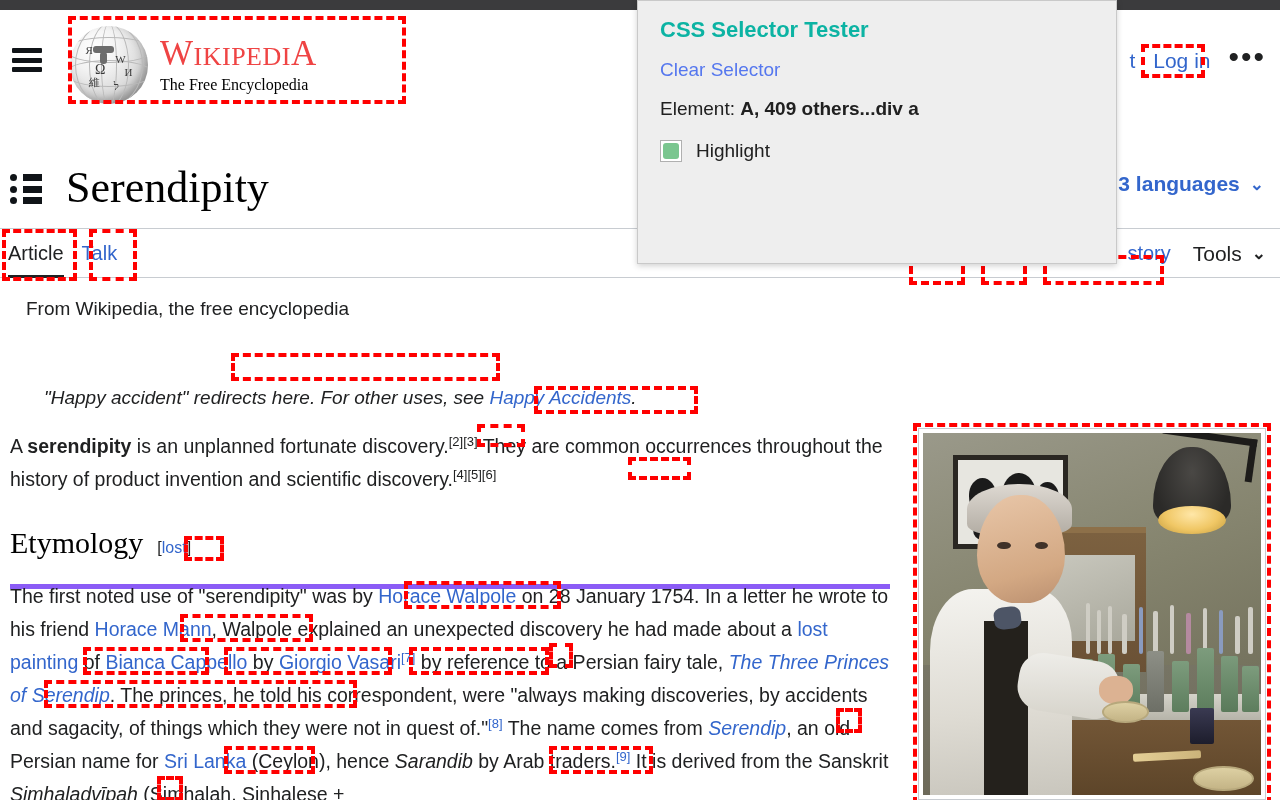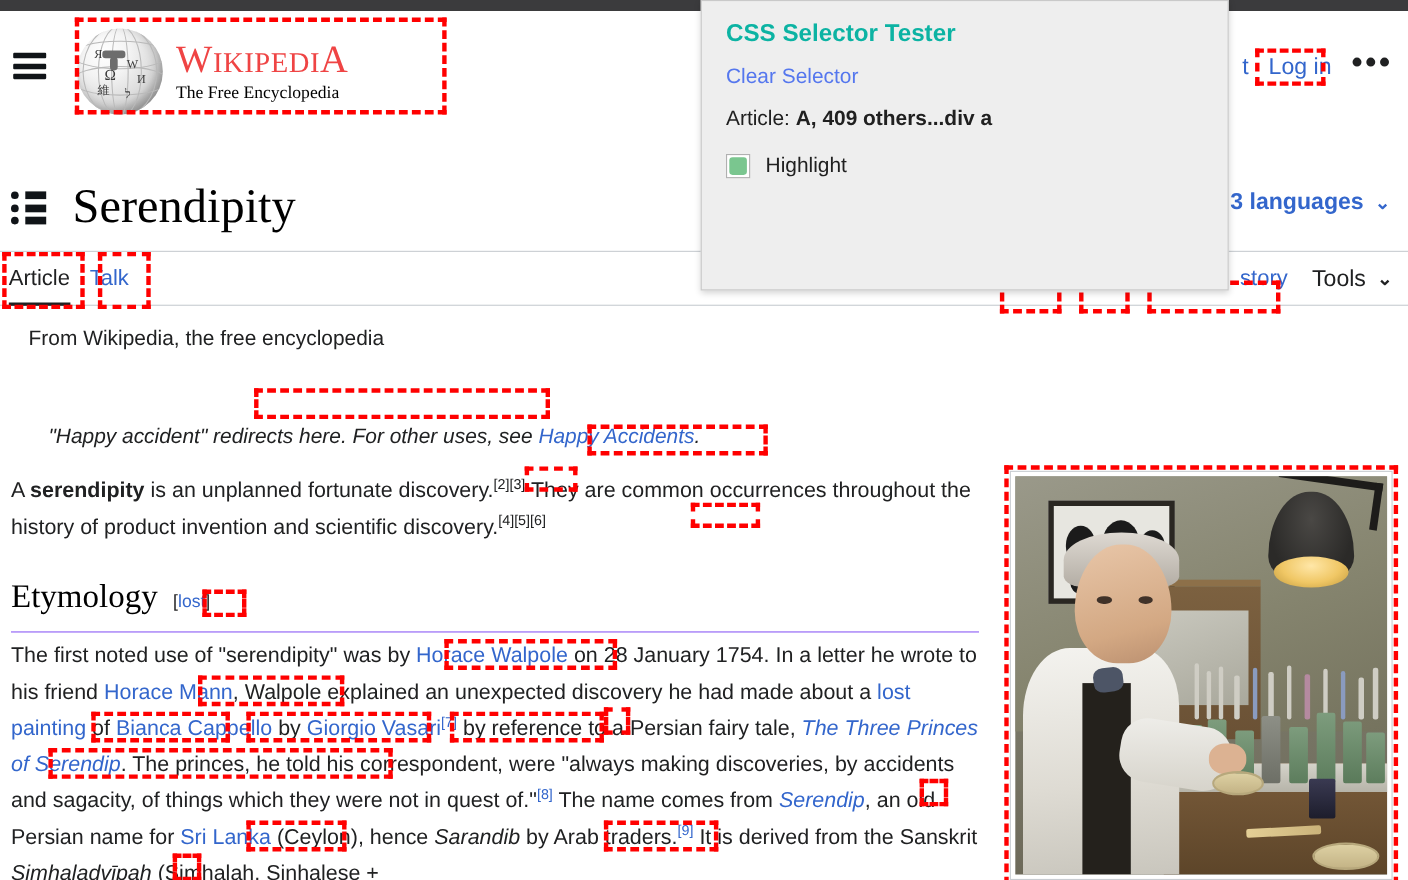--- a/index.html
+++ b/index.html
@@ -163,21 +163,21 @@
   .p-lead { top: 152px; }
   .p-etym { top: 302px; }
   .para a { color: #3366cc; text-decoration: none; }
   .para b { font-weight: bold; }
   .para i { font-style: italic; }
   sup { font-size: 13px; vertical-align: super; line-height: 0; }
   sup a { color: #3366cc; }
 
   .sect-head {
     position: absolute; left: 10px; top: 248px; width: 880px;
-    border-bottom: 1px solid #8b5cf6; padding-bottom: 14px;
+    border-bottom: 5px solid #8b5cf6; padding-bottom: 24px;
     display: flex; align-items: baseline; gap: 14px;
   }
   .sect-head h2 {
     font-family: "Liberation Serif", serif;
     font-size: 30px; font-weight: normal; color: #000;
   }
   .edit-link { font-size: 16px; color: #202122; }
   .edit-link a { color: #3366cc; text-decoration: none; }
 
   
@@ -516,21 +516,21 @@
       <div class="ph-hand"></div>
       <div class="ph-dish dA"></div>
       <div class="ph-dish dB"></div>
       <div class="ph-pencil"></div>
     </div>
   </div>
 
   <div class="cst-panel">
     <div class="cst-title">CSS Selector Tester</div>
     <a class="cst-clear" href="#">Clear Selector</a>
-    <div class="cst-element"><span>Article: </span><b>A, 409 others...div a</b></div>
+    <div class="cst-element"><span>Element: </span><b>A, 409 others...div a</b></div>
     <div class="cst-highlight-row">
       <span class="cst-swatch">
           <i></i>
         </span>
       <span class="cst-hl-label">Highlight</span>
     </div>
   </div>
 
   <div id="annotation-layer">
       <div class="ann" style="left: 68px; top: 16px; width: 338px; height: 88px; border-color: rgb(255, 0, 0);"></div>

